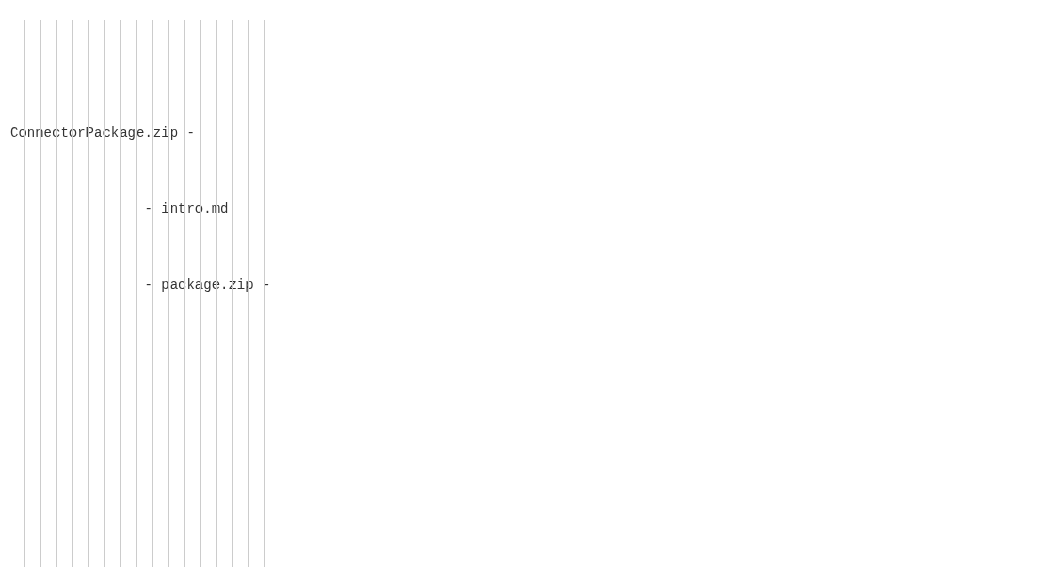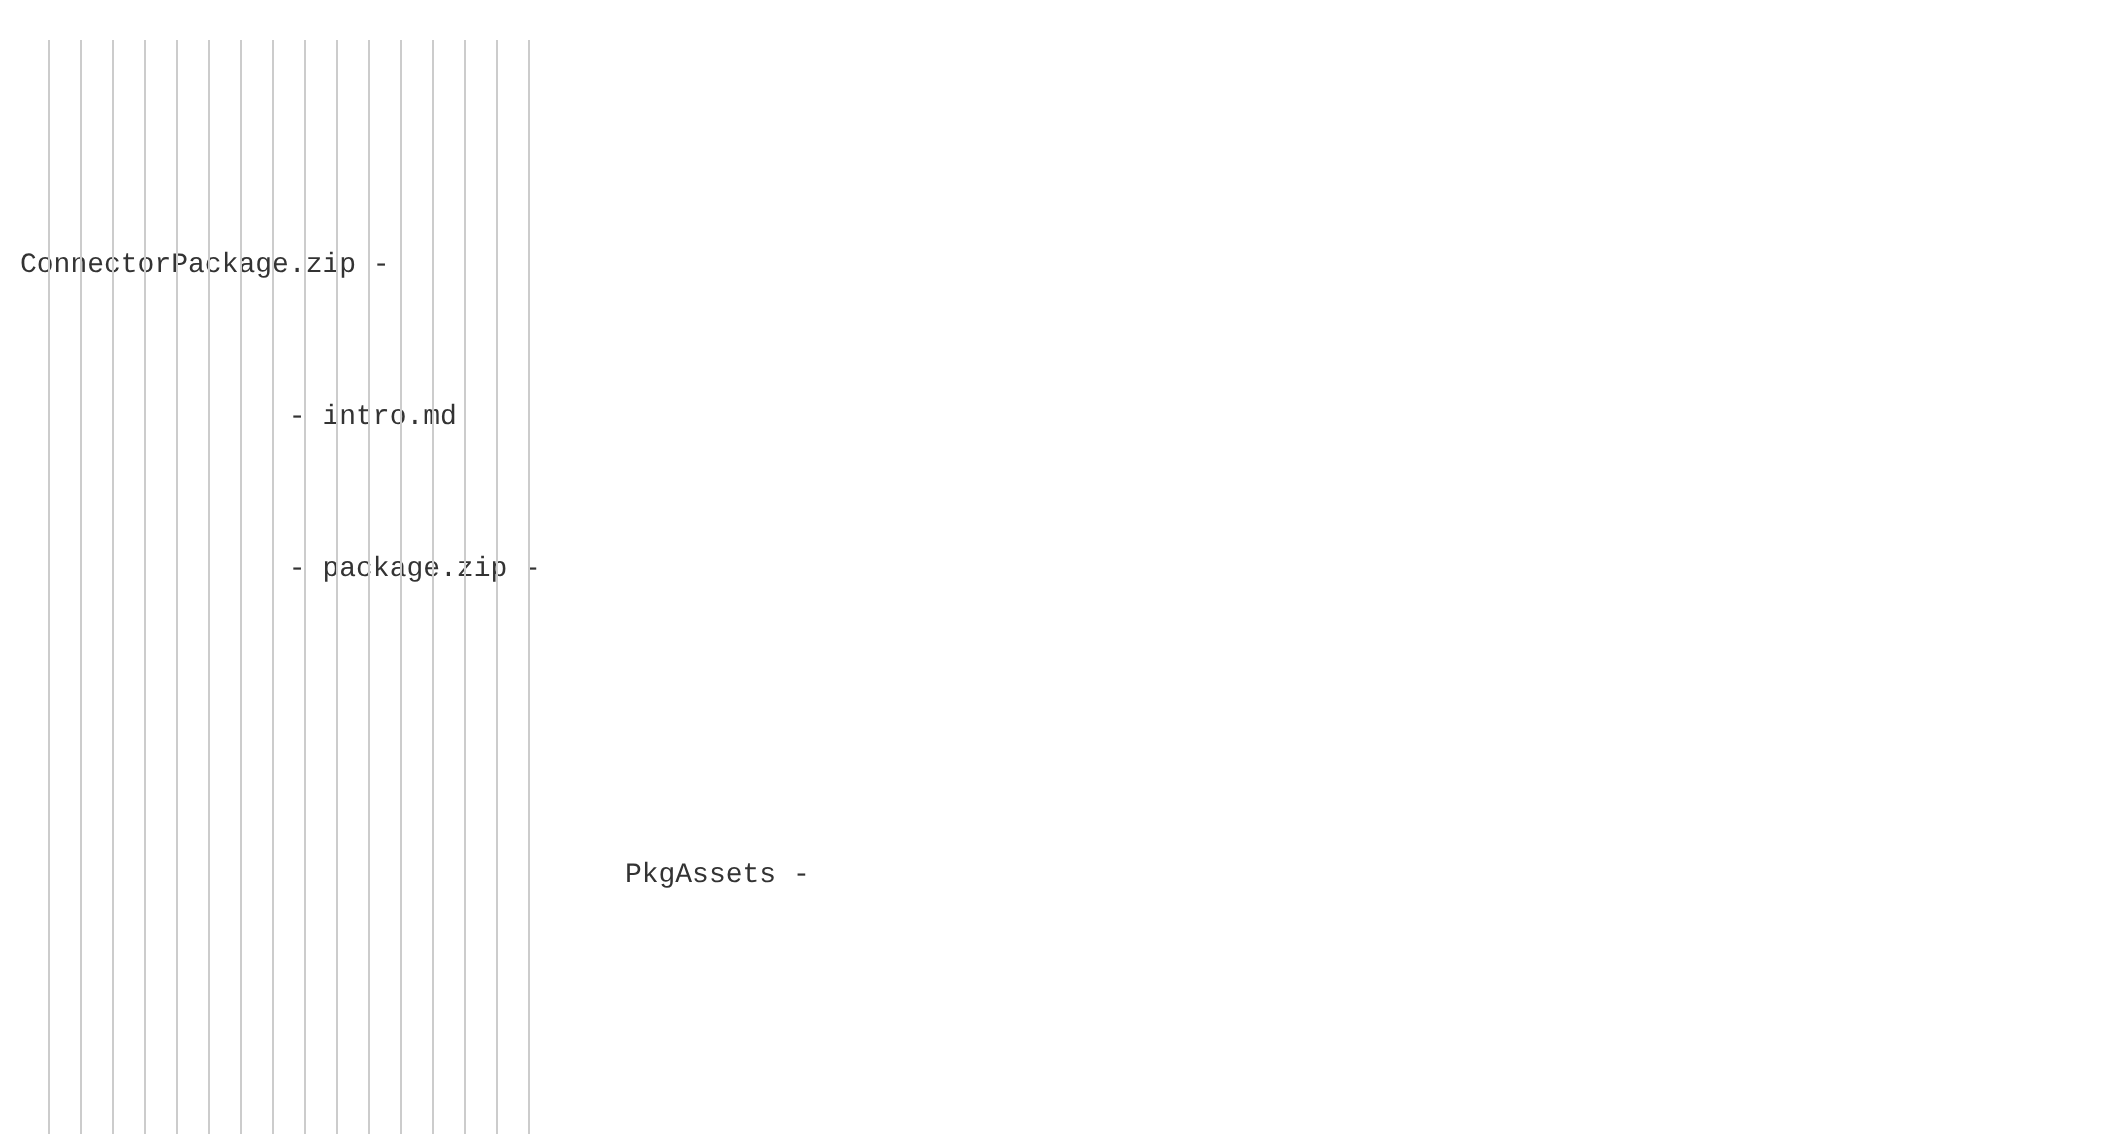--- a/index.html
+++ b/index.html
@@ -67,21 +67,20 @@
     <div class="guide-line" style="left: 206px;"></div>
     <div class="guide-line" style="left: 222px;"></div>
     <div class="guide-line" style="left: 238px;"></div>
     <div class="guide-line" style="left: 254px;"></div>
   </div>
 
   <span class="tree-line">ConnectorPackage.zip -</span>
   <span class="tree-line">                - intro.md</span>
   <span class="tree-line">                - package.zip -</span>
   <span class="tree-line">&nbsp;</span>
-  <span class="tree-line">                                    PkgAssets -</span>
   <span class="tree-line">&nbsp;</span>
   
   
   
   
   
   
   
   
   

